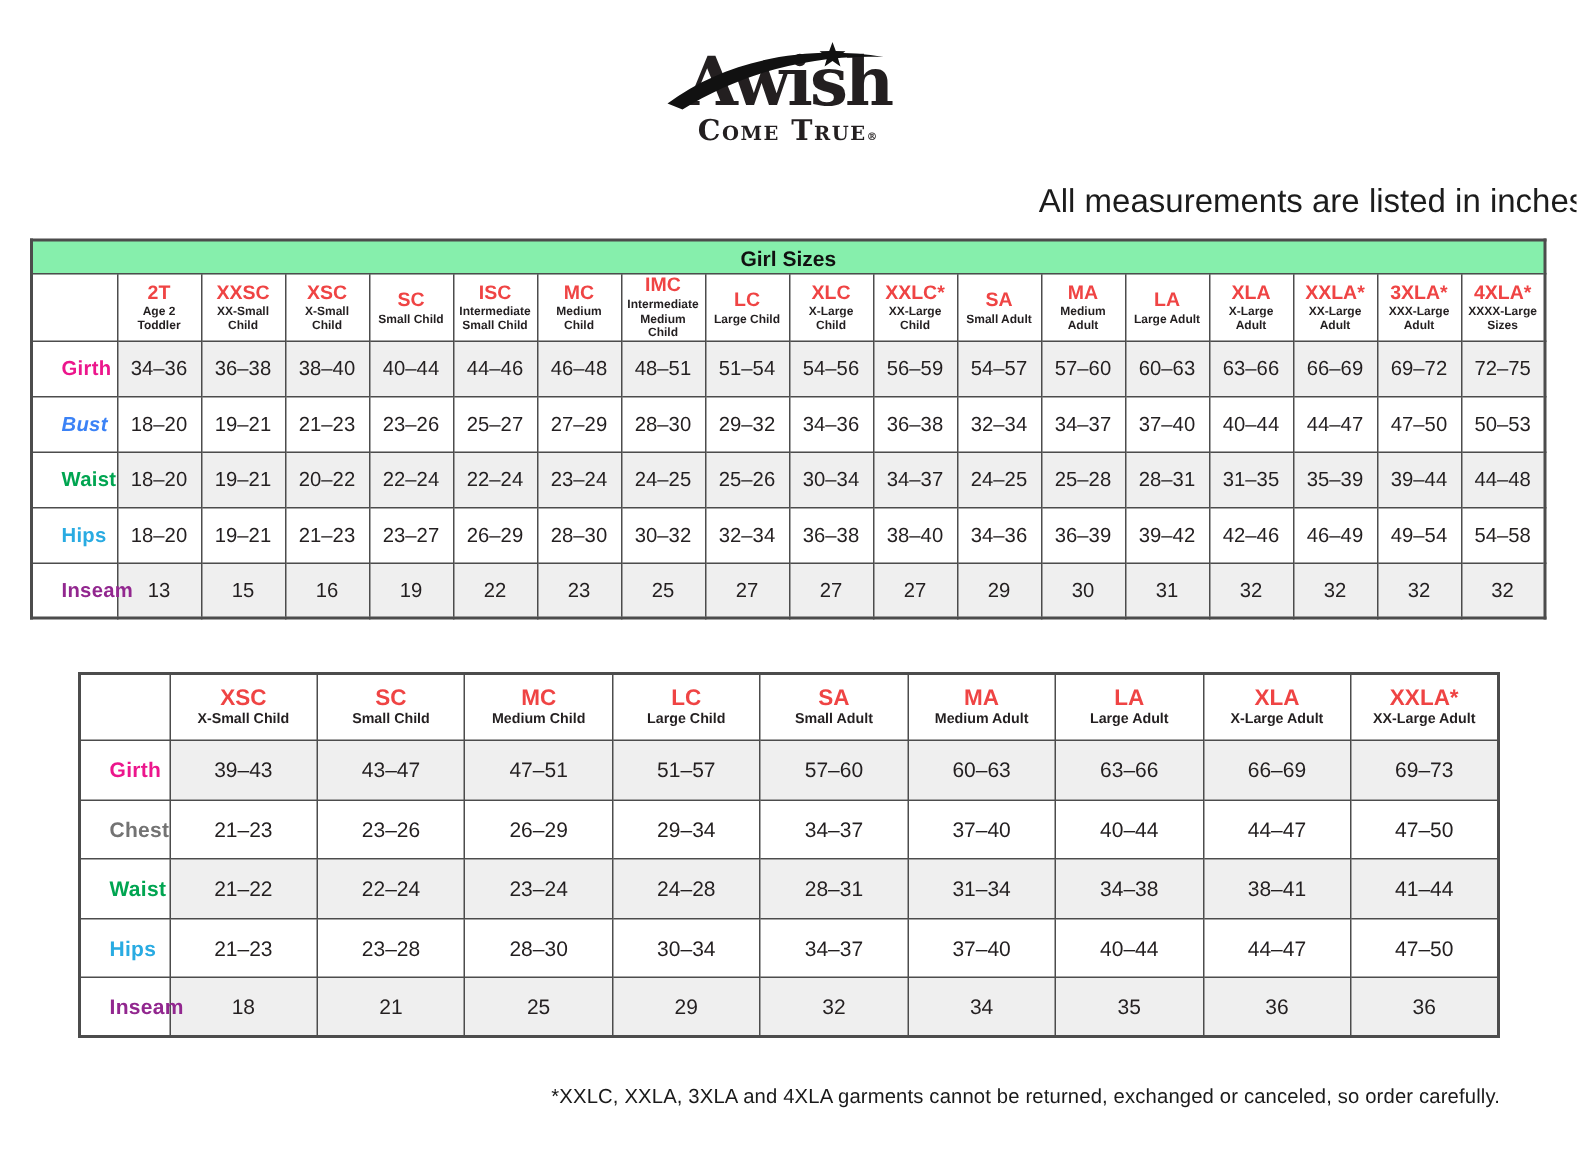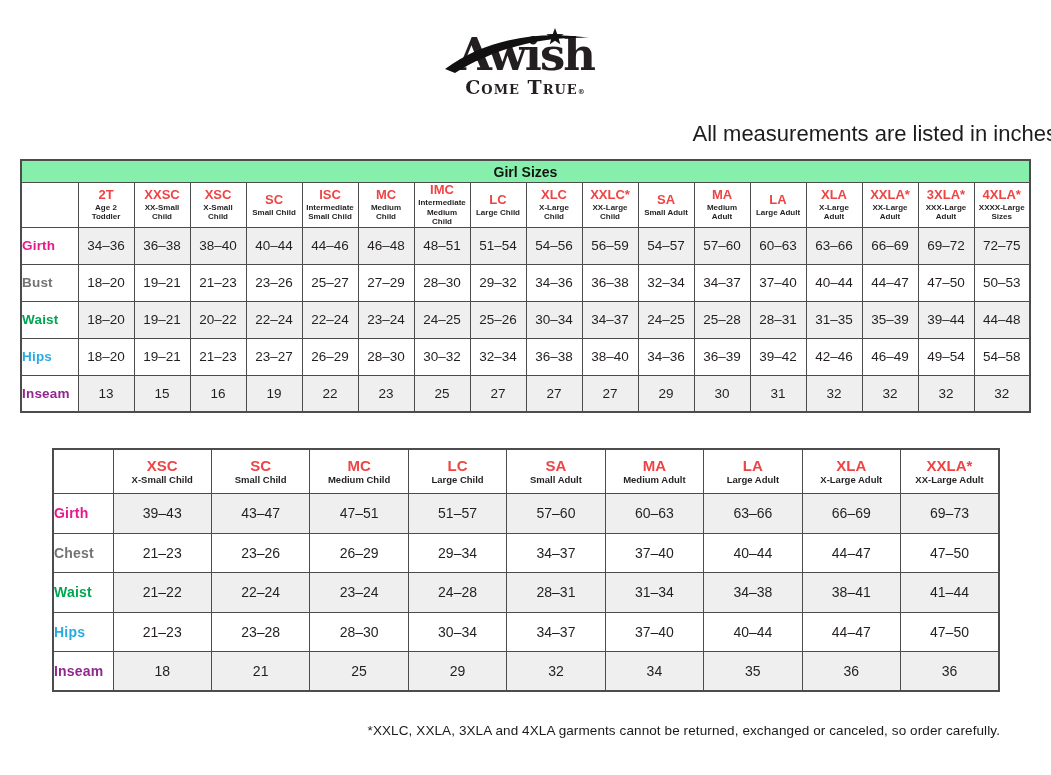--- a/index.html
+++ b/index.html
@@ -49,21 +49,21 @@
   .desc{font-size:8px;line-height:1.2;color:#231f20;padding:0 2px;}
   .guy .code{font-size:15px;}
   .guy .desc{font-size:9.5px;}
   tr.data td{font-size:13.5px;color:#231f20;}
   .girl tr.data{height:37px;}
   .guy tr.data{height:39.5px;}
   .guy tr.data td{font-size:14px;}
   tr.striped td{background:#efefef;}
   td.row-label{
     background:#ffffff !important;text-align:left;
-    padding-left:0;font-weight:bold;font-size:13.5px;letter-spacing:0.2px;
+    padding-left:19px;font-weight:bold;font-size:13.5px;letter-spacing:0.2px;
   }
   .girl col.label-col{width:57px;}
   .guy col.label-col{width:60px;}
   
   .footnote{
     position:absolute;top:723px;right:51px;margin:0;
     font-size:13.5px;color:#1a1a1a;letter-spacing:0.1px;
   }
 </style>
 </head>
@@ -193,21 +193,21 @@
           <td>56–59</td>
           <td>54–57</td>
           <td>57–60</td>
           <td>60–63</td>
           <td>63–66</td>
           <td>66–69</td>
           <td>69–72</td>
           <td>72–75</td>
         </tr>
         <tr class="data">
-          <td class="row-label" style="color: #737373;">Bust</td>
+          <td class="row-label" style="color: #3b82f6; font-style: italic;">Bust</td>
           <td>18–20</td>
           <td>19–21</td>
           <td>21–23</td>
           <td>23–26</td>
           <td>25–27</td>
           <td>27–29</td>
           <td>28–30</td>
           <td>29–32</td>
           <td>34–36</td>
           <td>36–38</td>

